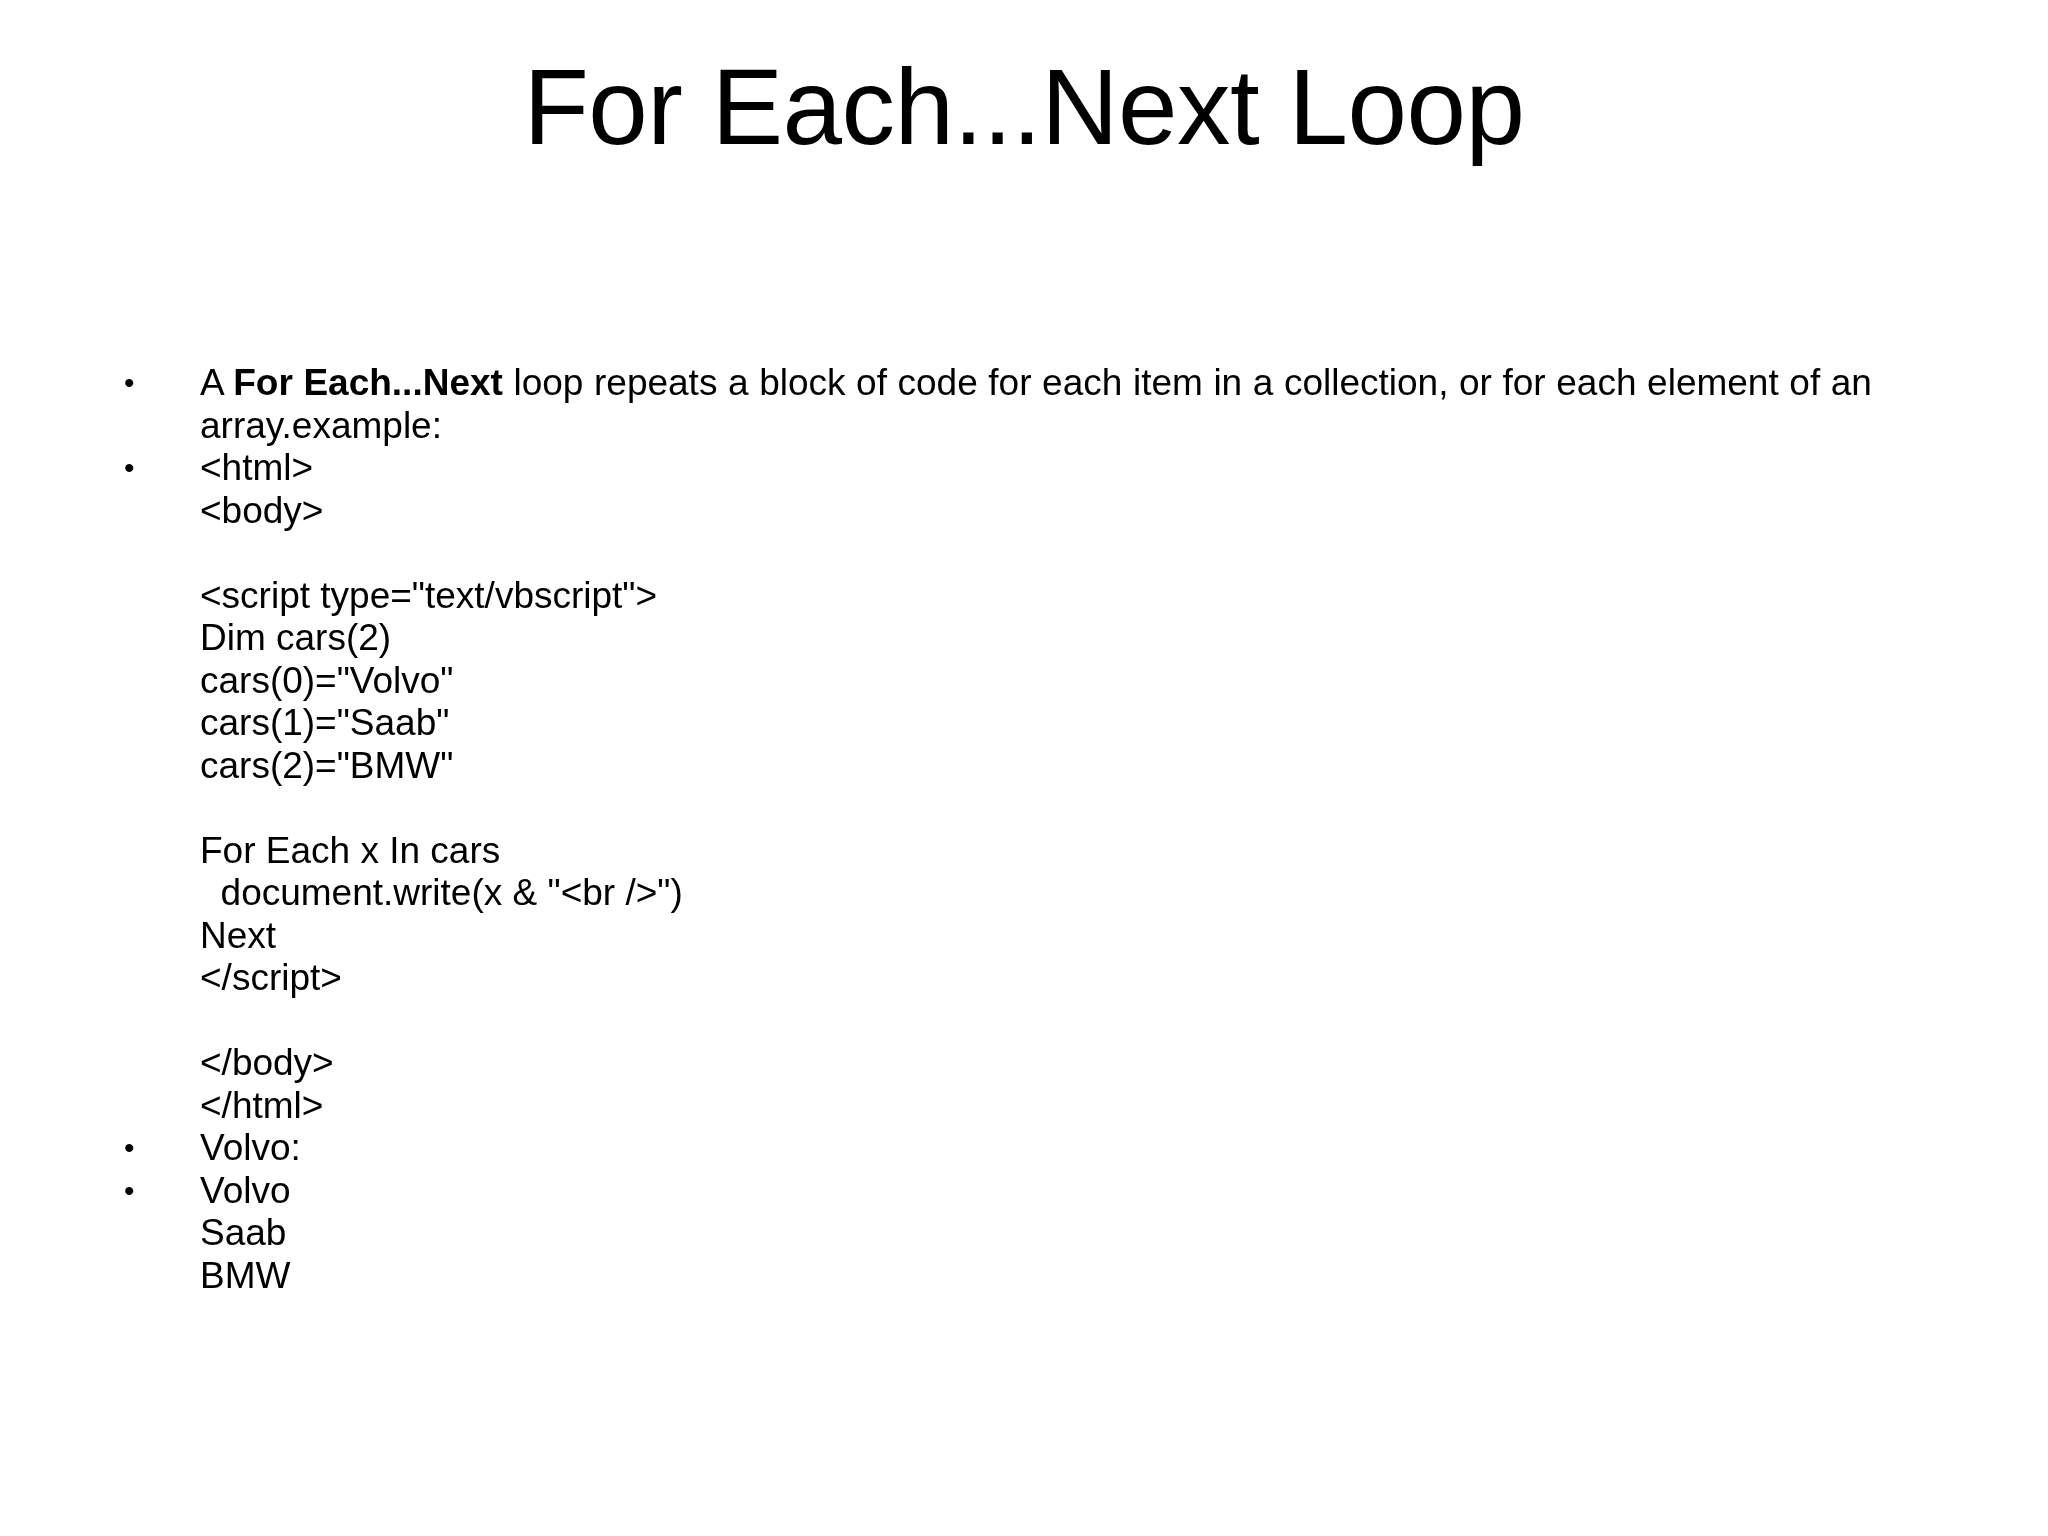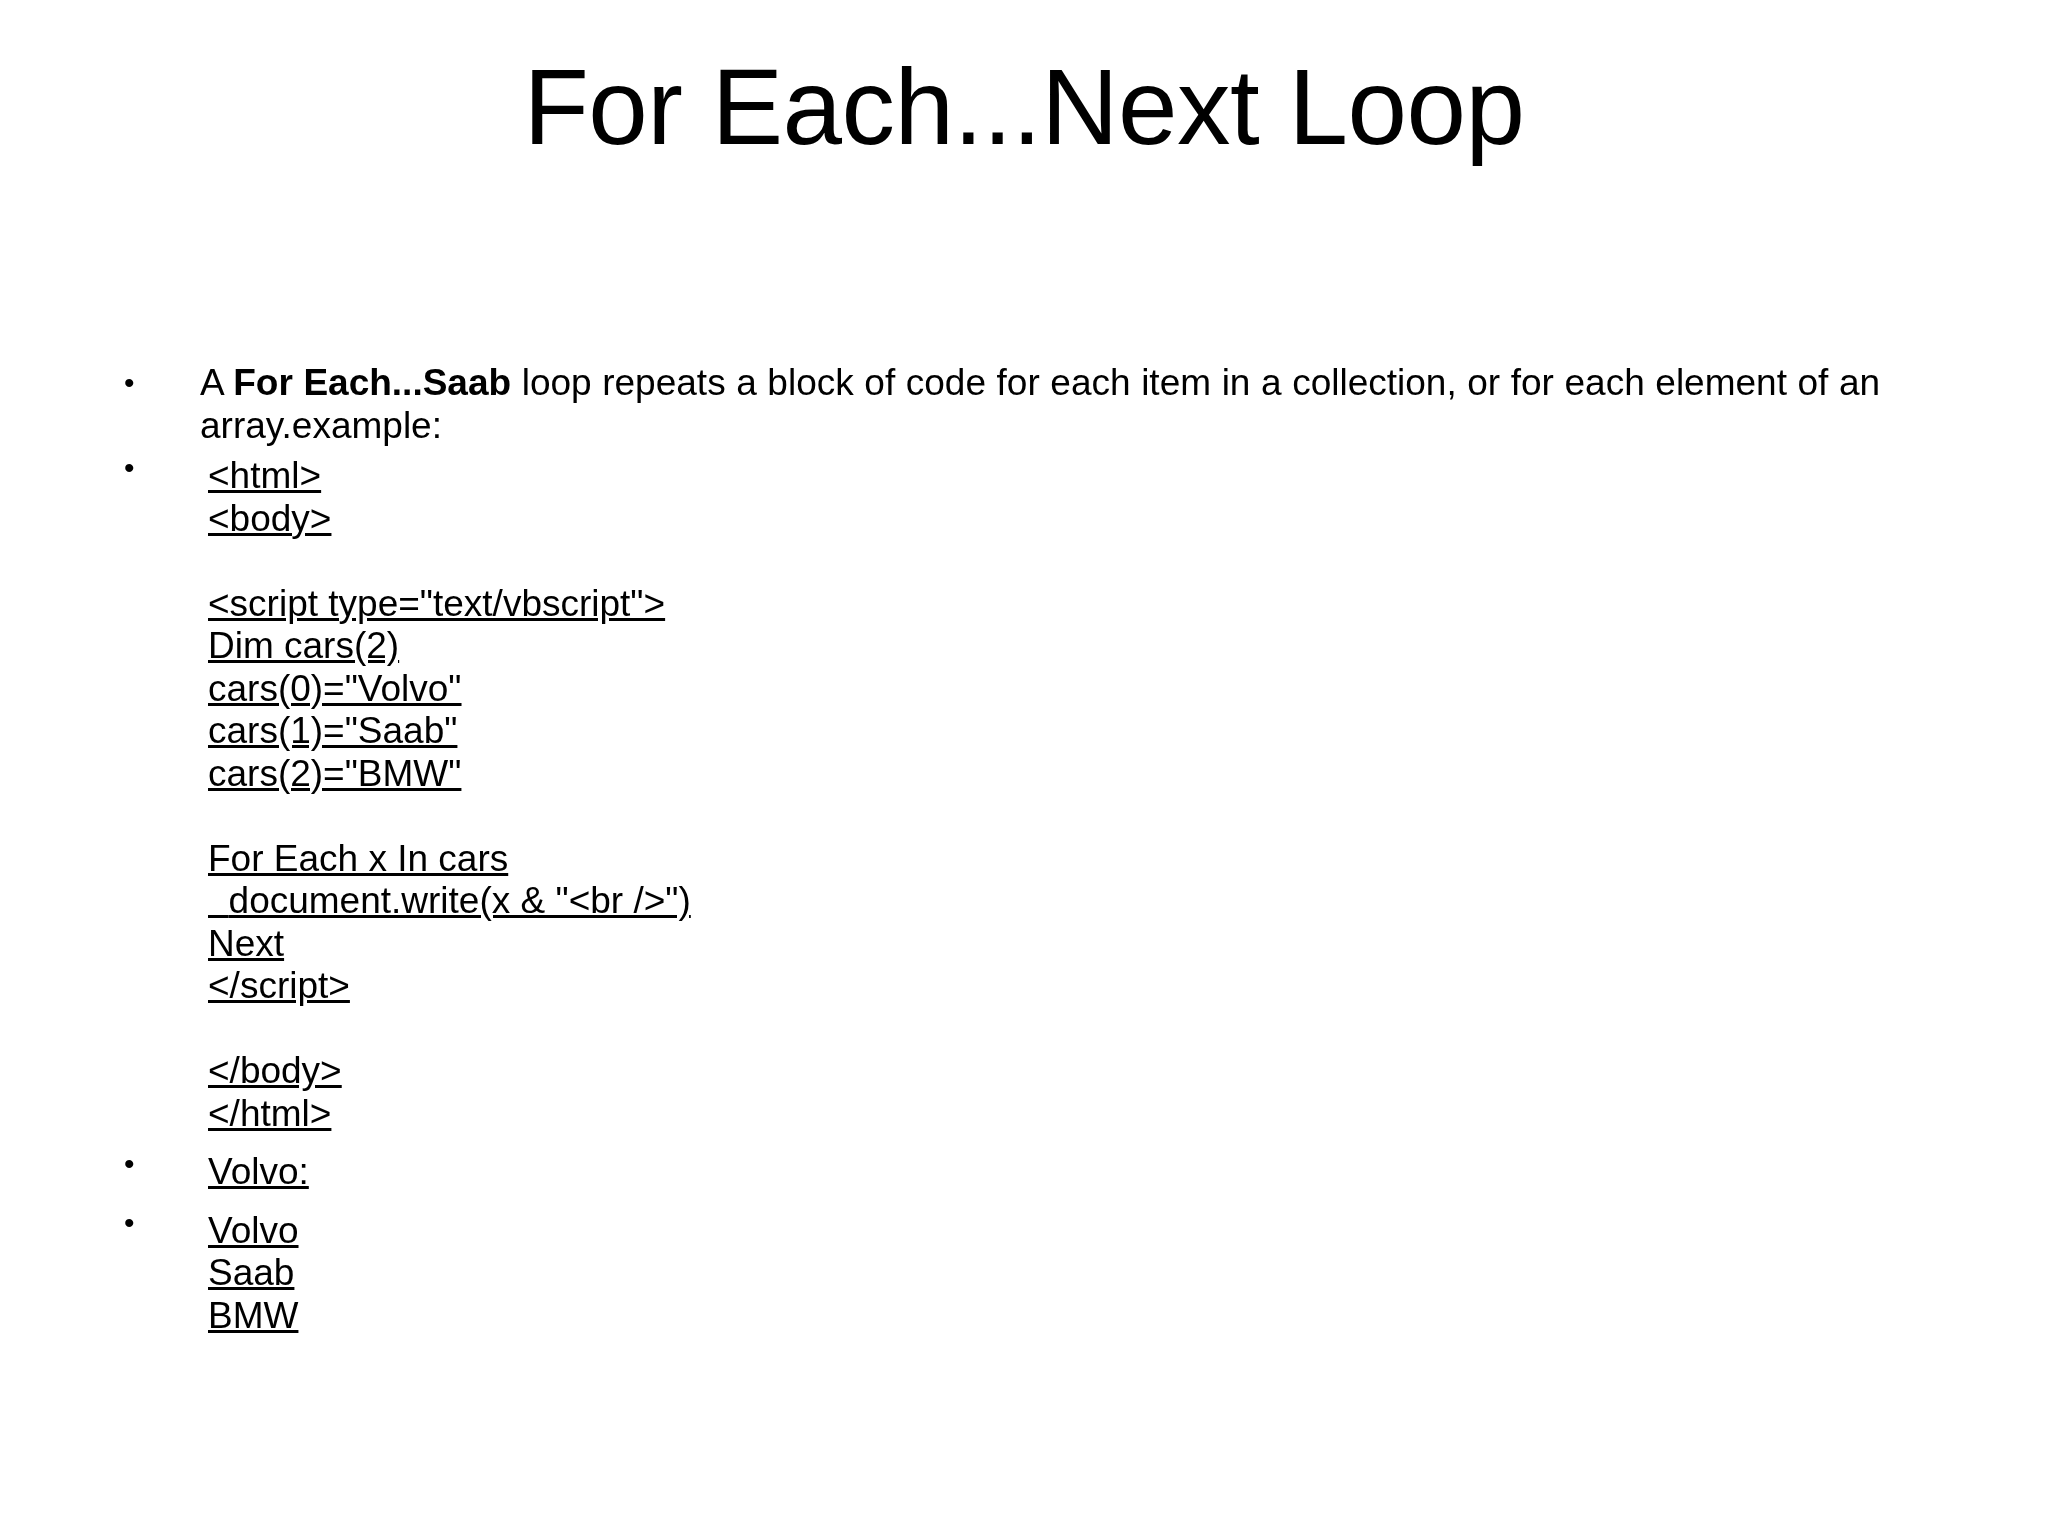--- a/index.html
+++ b/index.html
@@ -77,42 +77,41 @@
     line-height: 42.5px;
     text-align: left;
     word-spacing: 0.3px;
   }
 
   .para b {
     font-weight: 700;
   }
 
   .code-lines {
-    margin: 8px;
+    margin: 0;
     font-family: "Liberation Sans", sans-serif;
     font-size: 37px;
     line-height: 42.5px;
     white-space: pre-wrap;
     color: #000000;
-    text-decoration: underline;
   }
 </style>
 </head>
 <body>
 
 <div class="slide">
 
   <div class="slide-title">For Each...Next Loop</div>
 
   <div class="body-block">
 
     <div class="bullet-row">
       <div class="bullet-marker">•</div>
       <div class="bullet-body">
-        <p class="para"><span>A </span><b>For Each...Saab</b><span> loop repeats a block of code for each item in a collection, or for each element of an array.example:</span></p>
+        <p class="para"><span>A </span><b>For Each...Next</b><span> loop repeats a block of code for each item in a collection, or for each element of an array.example:</span></p>
       </div>
     </div>
 
     <div class="bullet-row">
       <div class="bullet-marker">•</div>
       <div class="bullet-body">
         <pre class="code-lines">&lt;html&gt;
 &lt;body&gt;
 
 &lt;script type="text/vbscript"&gt;

